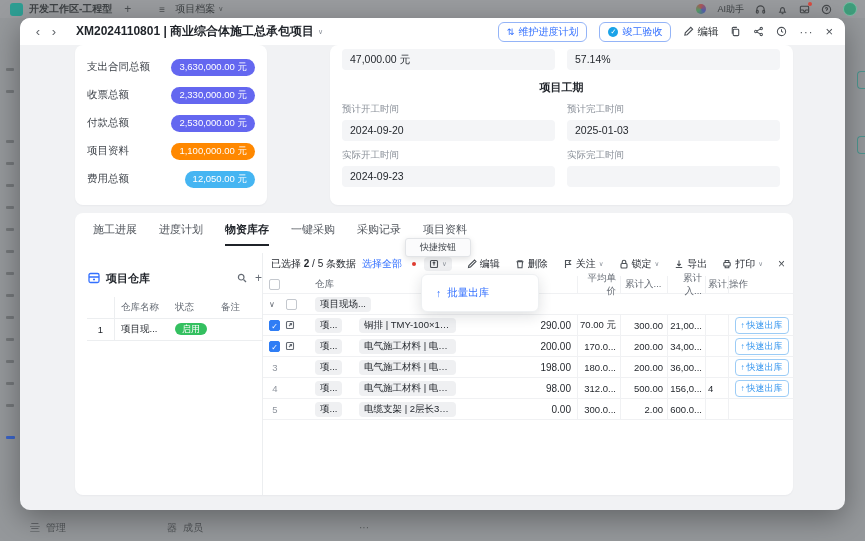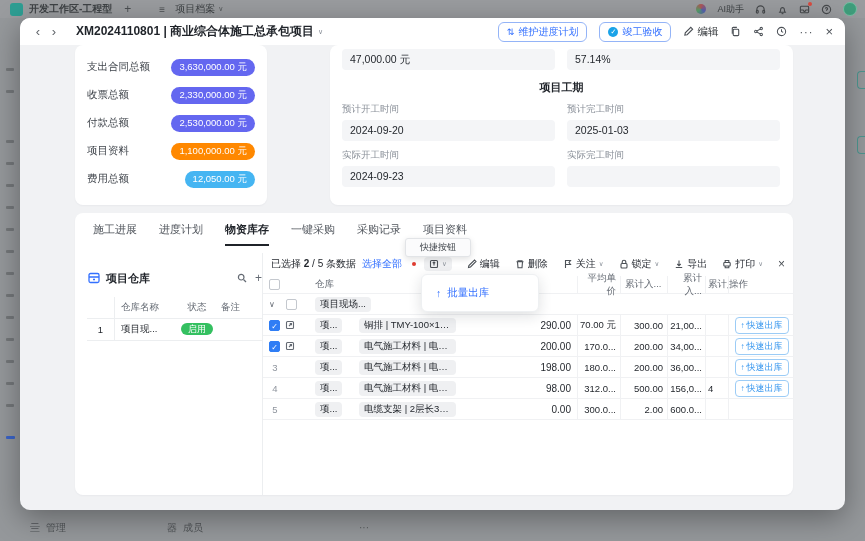--- a/index.html
+++ b/index.html
@@ -83,21 +83,21 @@
   .wh-ic { width:14px; height:14px; color:#3370ff; margin-right:5px; }
   .wh-ic svg { width:14px; height:14px; display:block; }
   .wh-name { font-size:11px; font-weight:bold; }
   .wh-tools { margin-left:auto; display:flex; gap:8px; align-items:center; color:#646a73; }
   .wh-tools svg { width:10px; height:10px; display:block; }
   .wh-plus { font-size:12px; color:#646a73; }
   .wh-table { margin-top:8px; font-size:9.5px; color:#646a73; }
   .wh-hrow, .wh-drow { display:flex; align-items:center; height:22px; border-bottom:1px solid #eceef0; }
   .wh-c0 { width:28px; text-align:center; border-right:1px solid #eceef0; height:100%; display:flex; align-items:center; justify-content:center; }
   .wh-c1 { width:58px; padding-left:6px; }
-  .wh-c2 { width:46px; padding-left:2px;text-align:center; }
+  .wh-c2 { width:46px; padding-left:2px; }
   .wh-c3 { flex:1; padding-left:2px; }
   .wh-drow { color:#1f2329; }
   .badge-green { background:#34c060; color:#fff; font-size:9px; border-radius:9px; padding:1px 7px; }
 
   
   .inv-panel { position:absolute; left:187px; top:40px; width:531px; height:242px; border-left:1px solid #eceef0; }
   .inv-toolbar { display:flex; align-items:center; height:22px; padding:0 8px; font-size:10px; color:#2b2f36; }
   .sel-text { white-space:nowrap; color:#1f2329; }
   .sel-text b { font-weight:bold; }
   .link-blue { color:#3370ff; margin-left:6px; white-space:nowrap; }

